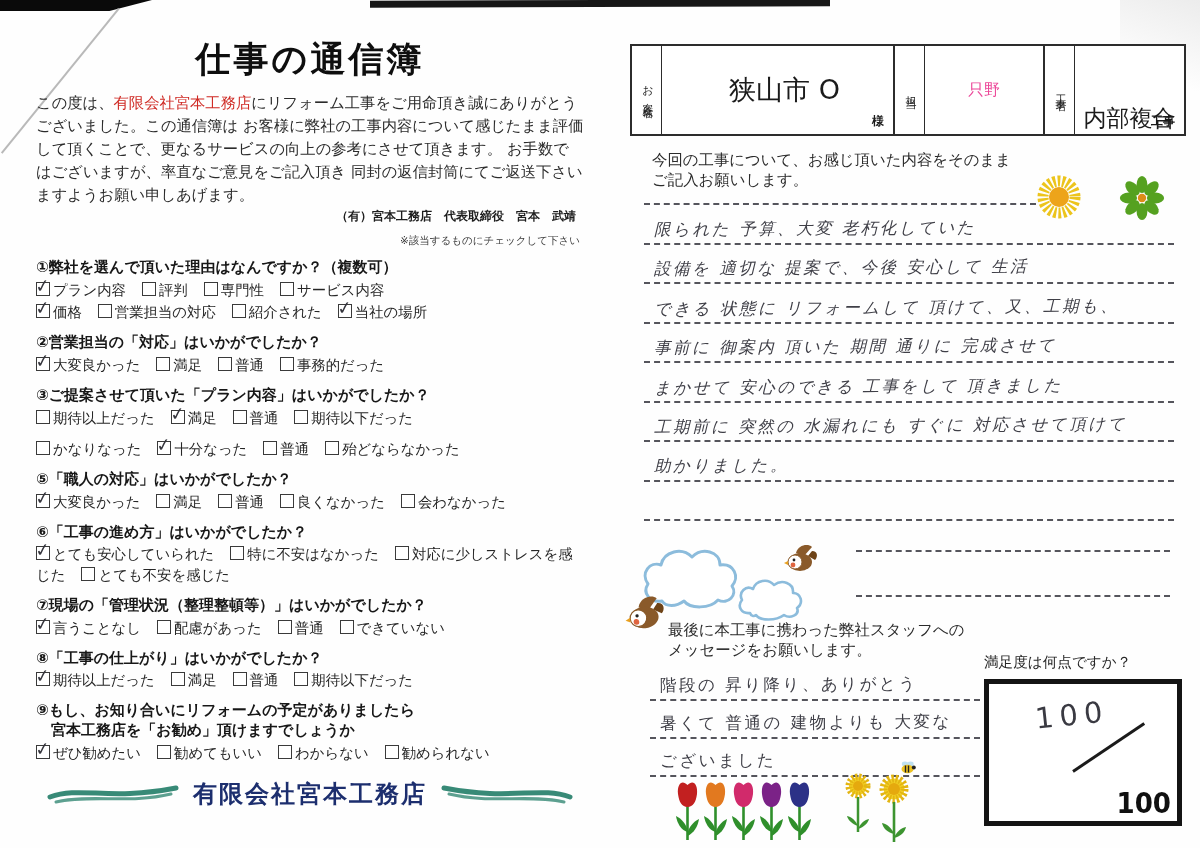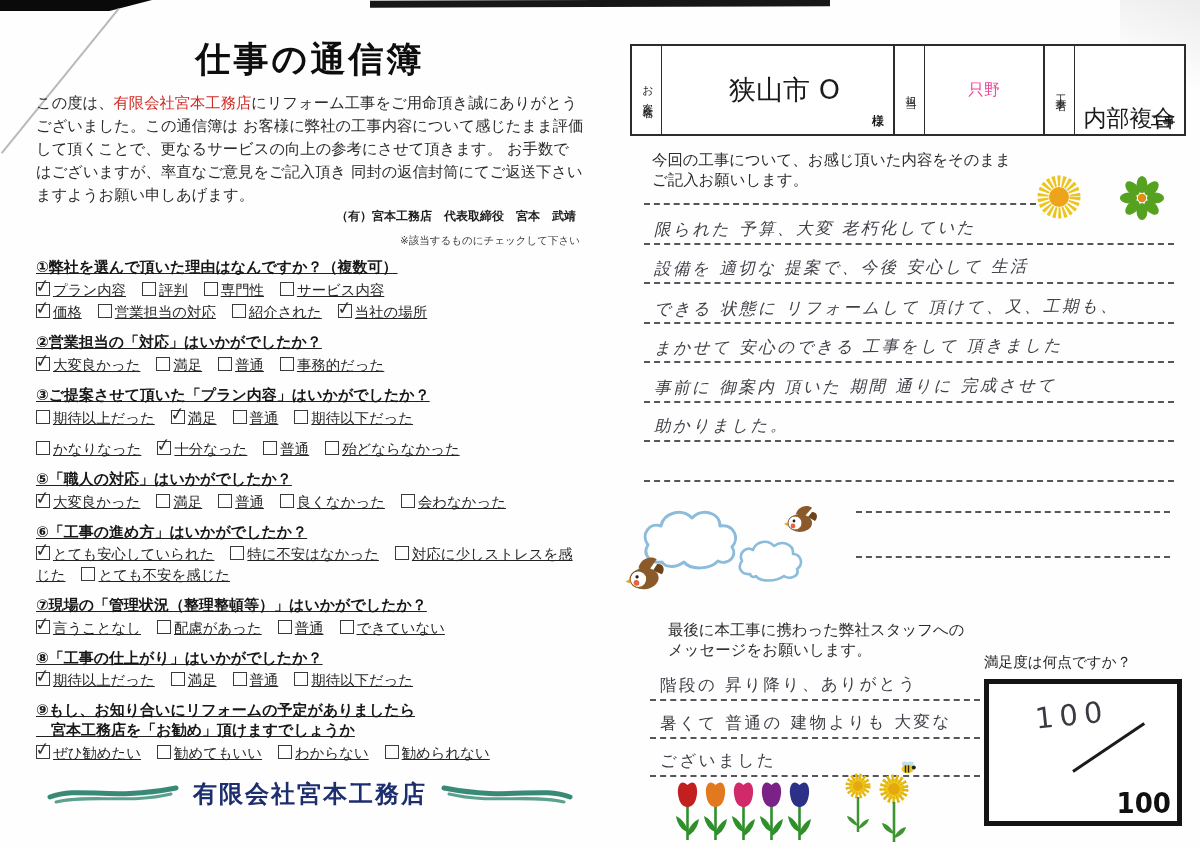--- a/index.html
+++ b/index.html
@@ -13,21 +13,21 @@
              transform-origin:top left;transform:rotate(39deg);}
   .scan-tr{position:absolute;right:0;top:0;width:80px;height:140px;
            background:linear-gradient(200deg,#ececec,rgba(255,255,255,0) 55%);}
   
   .left-col{position:absolute;left:36px;top:36px;width:548px;}
   .doc-title{text-align:center;font-size:35px;font-weight:900;letter-spacing:3px;color:#0e0e0e;}
   .intro{margin-top:9px;font-size:15.3px;line-height:1.5;font-weight:500;color:#2b2b2b;}
   .intro .red{color:var(--red,#cf2a24);}
   .signature{text-align:right;padding-right:8px;font-size:12px;font-weight:700;color:#1d1d1d;margin-top:1px;}
   .check-note{text-align:right;font-size:10.5px;color:#3a3a3a;margin-top:9px;padding-right:4px;}
-  .question{margin-top:10.5px;text-decoration:underline;}
+  .question{margin-top:10.5px;}
   .q-title{font-size:15px;font-weight:700;line-height:1.32;color:#171717;}
   .q-options{font-size:14.4px;font-weight:500;line-height:1.42;margin-top:2px;color:#262626;}
   .option{margin-right:16px;}
   .cbx{display:inline-block;width:12px;height:12px;border:1.7px solid #3a3a3a;vertical-align:-1px;
        margin-right:3px;position:relative;background:#fff;}
   .cbx .check-mark{position:absolute;left:-2px;top:-10px;font-size:18px;color:#33333b;
        transform:rotate(-8deg);font-weight:400;}
   .footer{margin-top:15px;display:flex;align-items:center;justify-content:center;gap:14px;}
   .footer-company{font-family:"DejaVu Serif","Liberation Serif",serif;font-size:24px;font-weight:700;
        color:var(--navy,#1c2e6e);letter-spacing:2px;}
@@ -194,24 +194,27 @@
           <div class="w-line">
             <span class="hand">限られた 予算、大変 老朽化していた</span>
           </div>
           <div class="w-line">
             <span class="hand">設備を 適切な 提案で、今後 安心して 生活</span>
           </div>
           <div class="w-line">
             <span class="hand">できる 状態に リフォームして 頂けて、又、工期も、</span>
           </div>
           <div class="w-line">
+            <span class="hand">事前に 御案内 頂いた 期間 通りに 完成させて</span>
+          </div>
+          <div class="w-line">
             <span class="hand">まかせて 安心のできる 工事をして 頂きました</span>
           </div>
           <div class="w-line">
-            <span class="hand">事前に 御案内 頂いた 期間 通りに 完成させて</span>
+            <span class="hand">工期前に 突然の 水漏れにも すぐに 対応させて頂けて</span>
           </div>
           <div class="w-line">
             <span class="hand">助かりました。</span>
           </div>
         </div>
       <div class="w-line"></div>
 
       <div class="decor">
         <div class="w-line short-right" style="top:29px"></div>
         <div class="w-line short-right" style="top:74px"></div>

